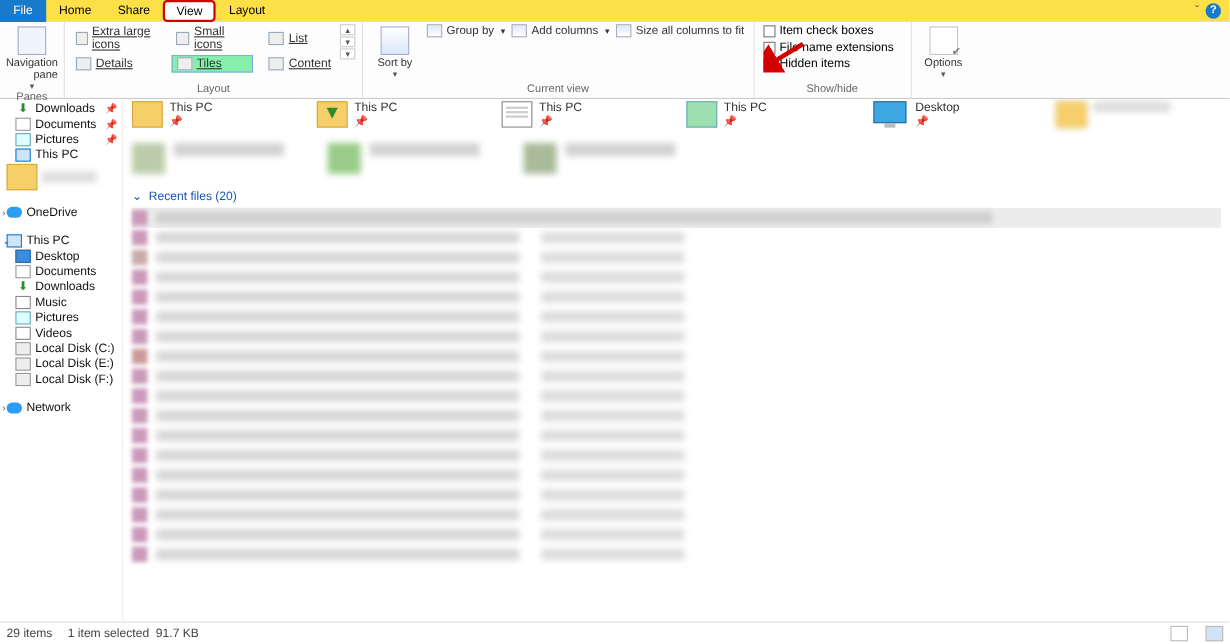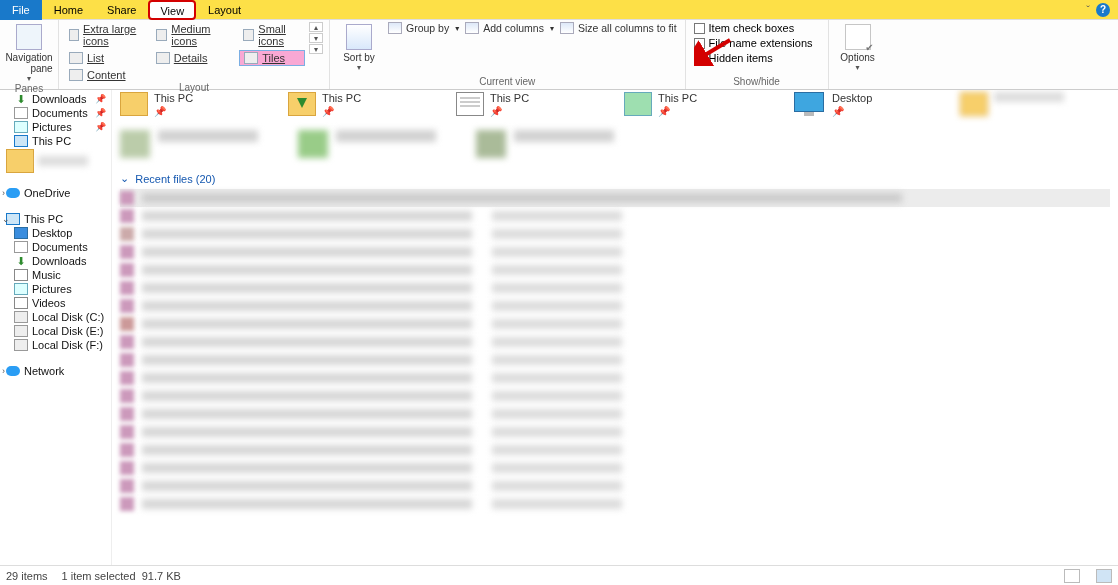--- a/index.html
+++ b/index.html
@@ -137,21 +137,21 @@
   }
   .layout-item {
     display:flex;
     align-items:center;
     gap:4px;
     padding:1px 4px;
     color:#333;
     text-decoration:underline;
   }
   .layout-item.sel {
-    background:#f9a8d4;
+    background:#86efac;
     border:1px solid #7aaee3;
   }
   .layout-ico {
     width:14px;height:12px;
     border:1px solid #9ab;
     background:#eee;
   }
   .layout-right {
     display:flex;flex-direction:column;
     justify-content:center;
@@ -392,24 +392,20 @@
 
   <div class="ribbon-group">
     <div class="ribbon-group-body">
       <div class="layout-grid">
         <div class="layout-item">
             <span class="layout-ico"></span>
             <span>Extra large icons</span>
           </div>
         <div class="layout-item">
             <span class="layout-ico"></span>
-            <span>Medium icons</span>
-          </div>
-        <div class="layout-item">
-            <span class="layout-ico"></span>
             <span>Small icons</span>
           </div>
         <div class="layout-item">
             <span class="layout-ico"></span>
             <span>List</span>
           </div>
         <div class="layout-item">
             <span class="layout-ico"></span>
             <span>Details</span>
           </div>

